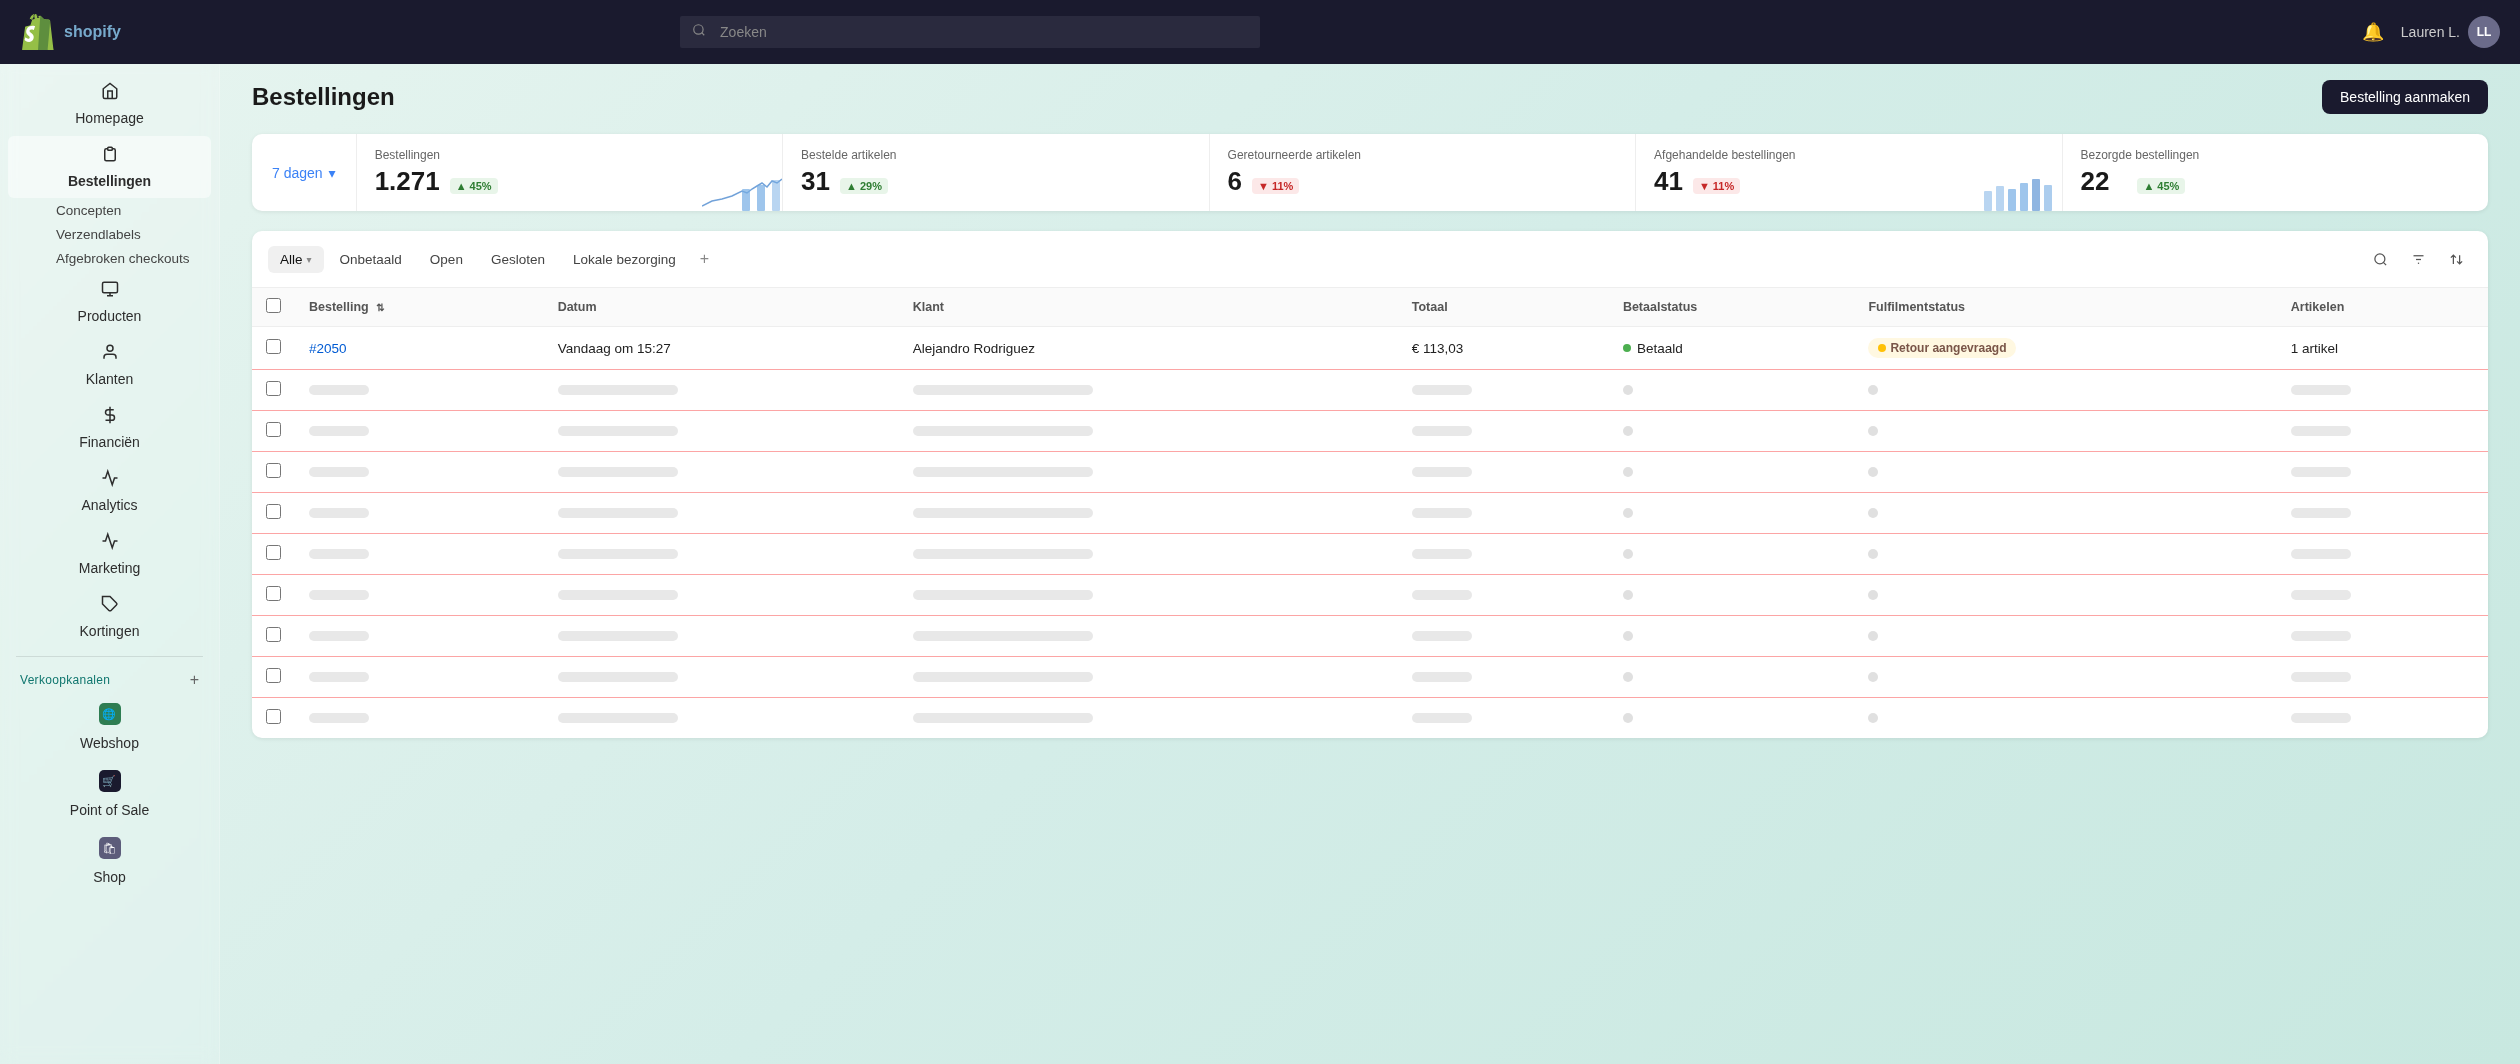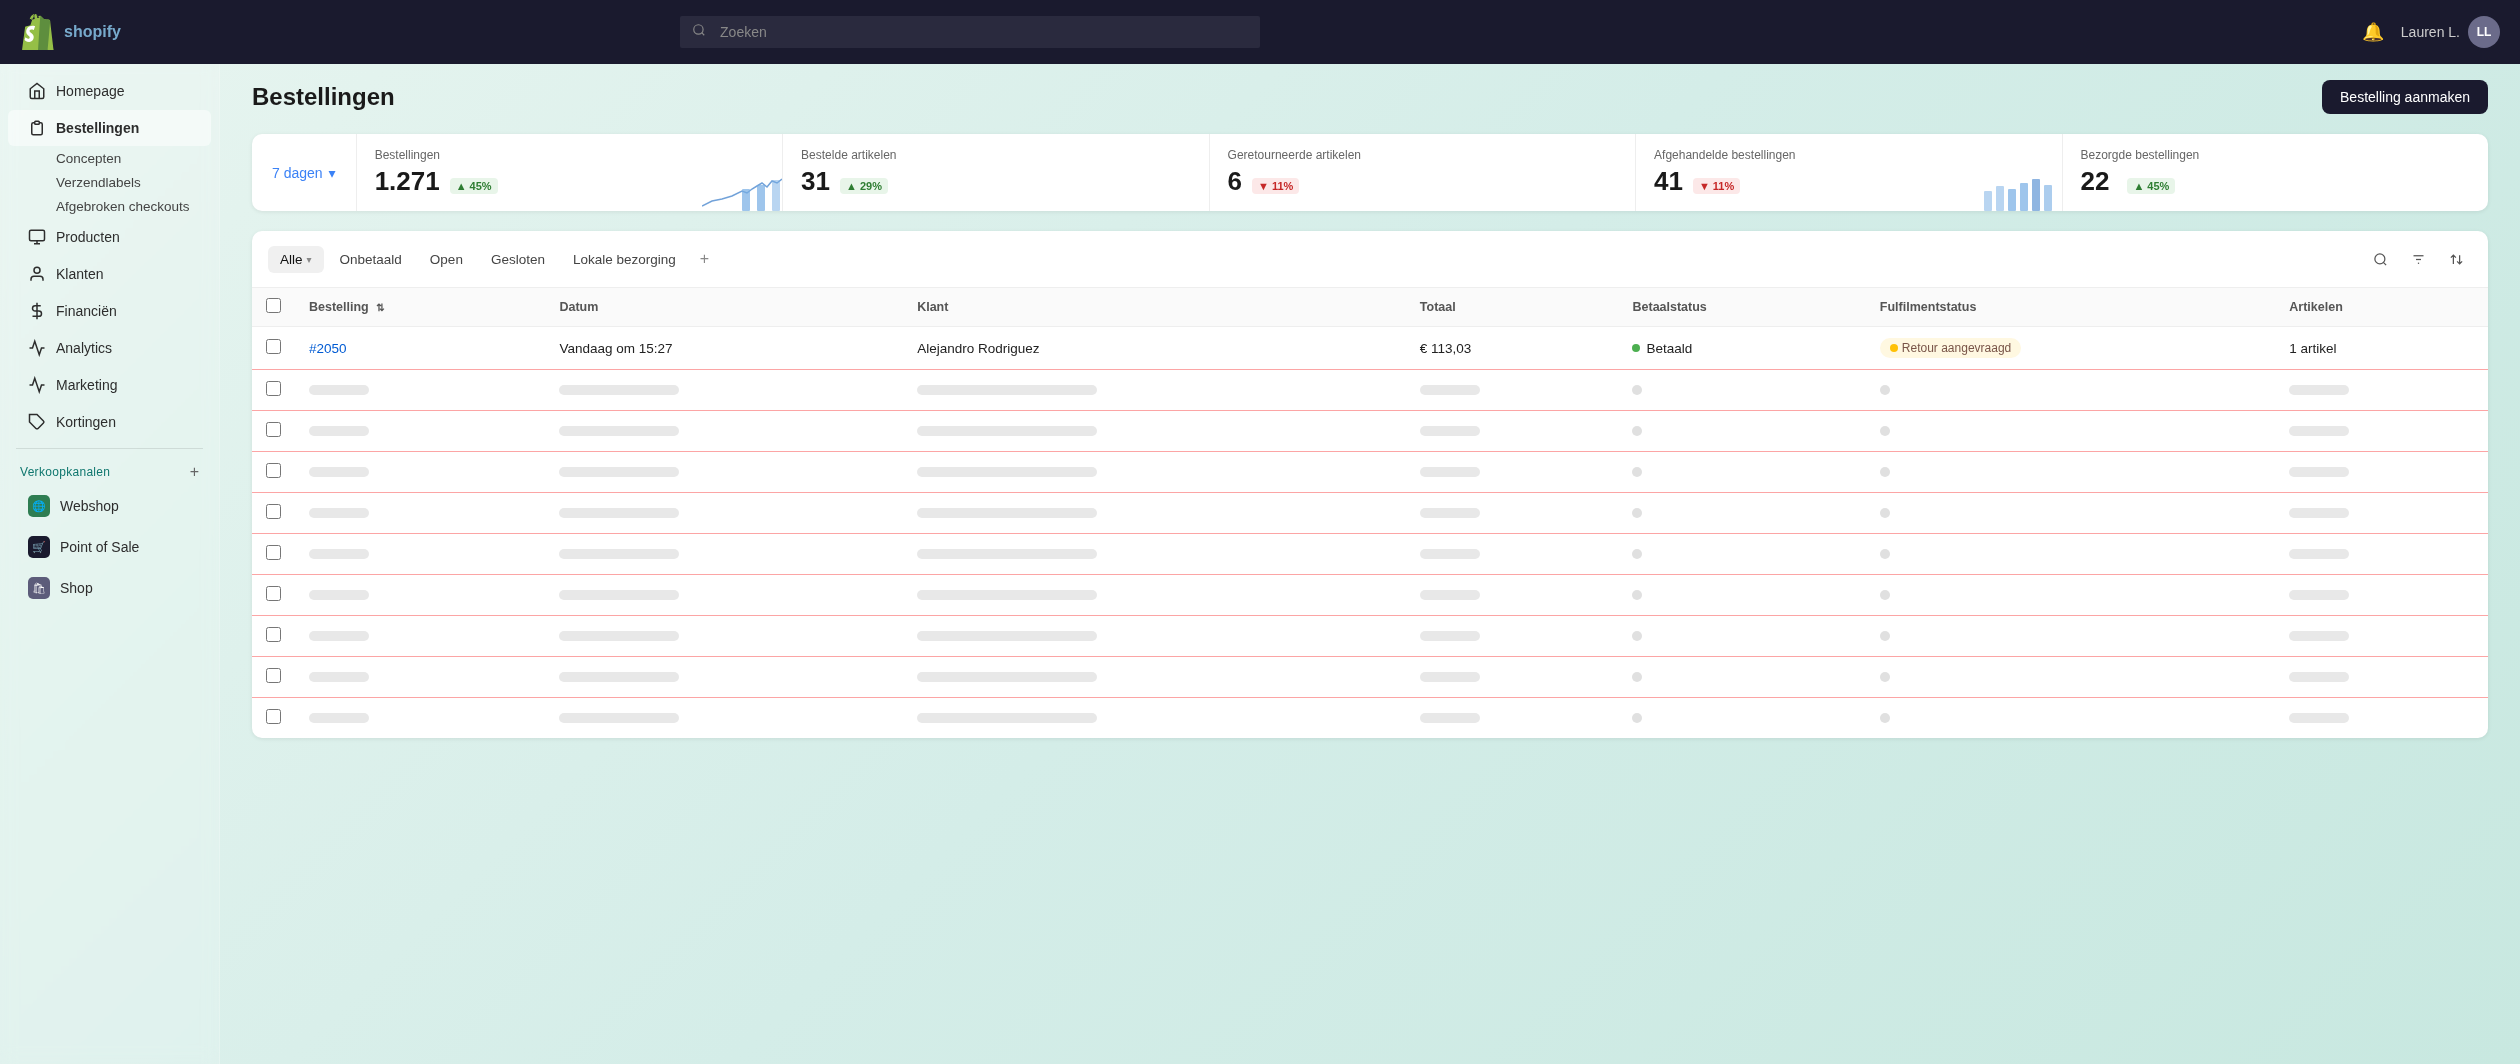--- a/index.html
+++ b/index.html
@@ -103,20 +103,21 @@
       display: flex;
       align-items: center;
       gap: 10px;
       padding: 9px 20px;
       cursor: pointer;
       color: #2d2d2d;
       font-size: 14px;
       border-radius: 6px;
       margin: 1px 8px;
       transition: background 0.15s;
+      flex-direction: column;
     }
     .sidebar-item.active { background: rgba(255,255,255,0.5); font-weight: 600; }
     .sidebar-item .icon { width: 18px; height: 18px; display: flex; align-items: center; justify-content: center; }
     .sidebar-item .icon svg { width: 18px; height: 18px; }
     .sidebar-sub {
       padding-left: 48px;
       font-size: 13.5px;
       color: #444;
       padding-top: 4px;
       padding-bottom: 4px;
@@ -295,21 +296,21 @@
     .dot.green { background: #4caf50; }
 
     
     .badge {
       display: inline-flex;
       align-items: center;
       gap: 4px;
       padding: 3px 10px;
       border-radius: 20px;
       font-size: 12px;
-      font-weight: 400;
+      font-weight: 700;
     }
     .badge.yellow { background: #fff8e1; color: #795548; }
     .badge.yellow .dot { background: #ffc107; }
 
     
     .skel {
       height: 10px;
       background: #e8e8e8;
       border-radius: 5px;
       display: inline-block;
@@ -548,21 +549,21 @@
           <rect x="14" y="15" width="8" height="25" fill="#1976d2" opacity="0.5" rx="1"></rect>
           <rect x="26" y="18" width="8" height="22" fill="#1976d2" opacity="0.7" rx="1"></rect>
           <rect x="38" y="12" width="8" height="28" fill="#1976d2" opacity="0.7" rx="1"></rect>
           <rect x="50" y="8" width="8" height="32" fill="#1565c0" opacity="0.8" rx="1"></rect>
           <rect x="62" y="14" width="8" height="26" fill="#1976d2" opacity="0.6" rx="1"></rect>
         </svg>
       </div>
 
       <div class="stat-item">
         <div class="stat-label">Bezorgde bestellingen</div>
-        <div style="display:flex; align-items:baseline; gap:12px;text-align:right;">
+        <div style="display:flex; align-items:baseline; gap:22px;text-align:right;">
           <span class="stat-value">22</span>
           <span class="stat-badge up">
             <span>▲</span>
             <span>45%</span>
           </span>
         </div>
       </div>
     </div>
 
     <div class="table-container">

